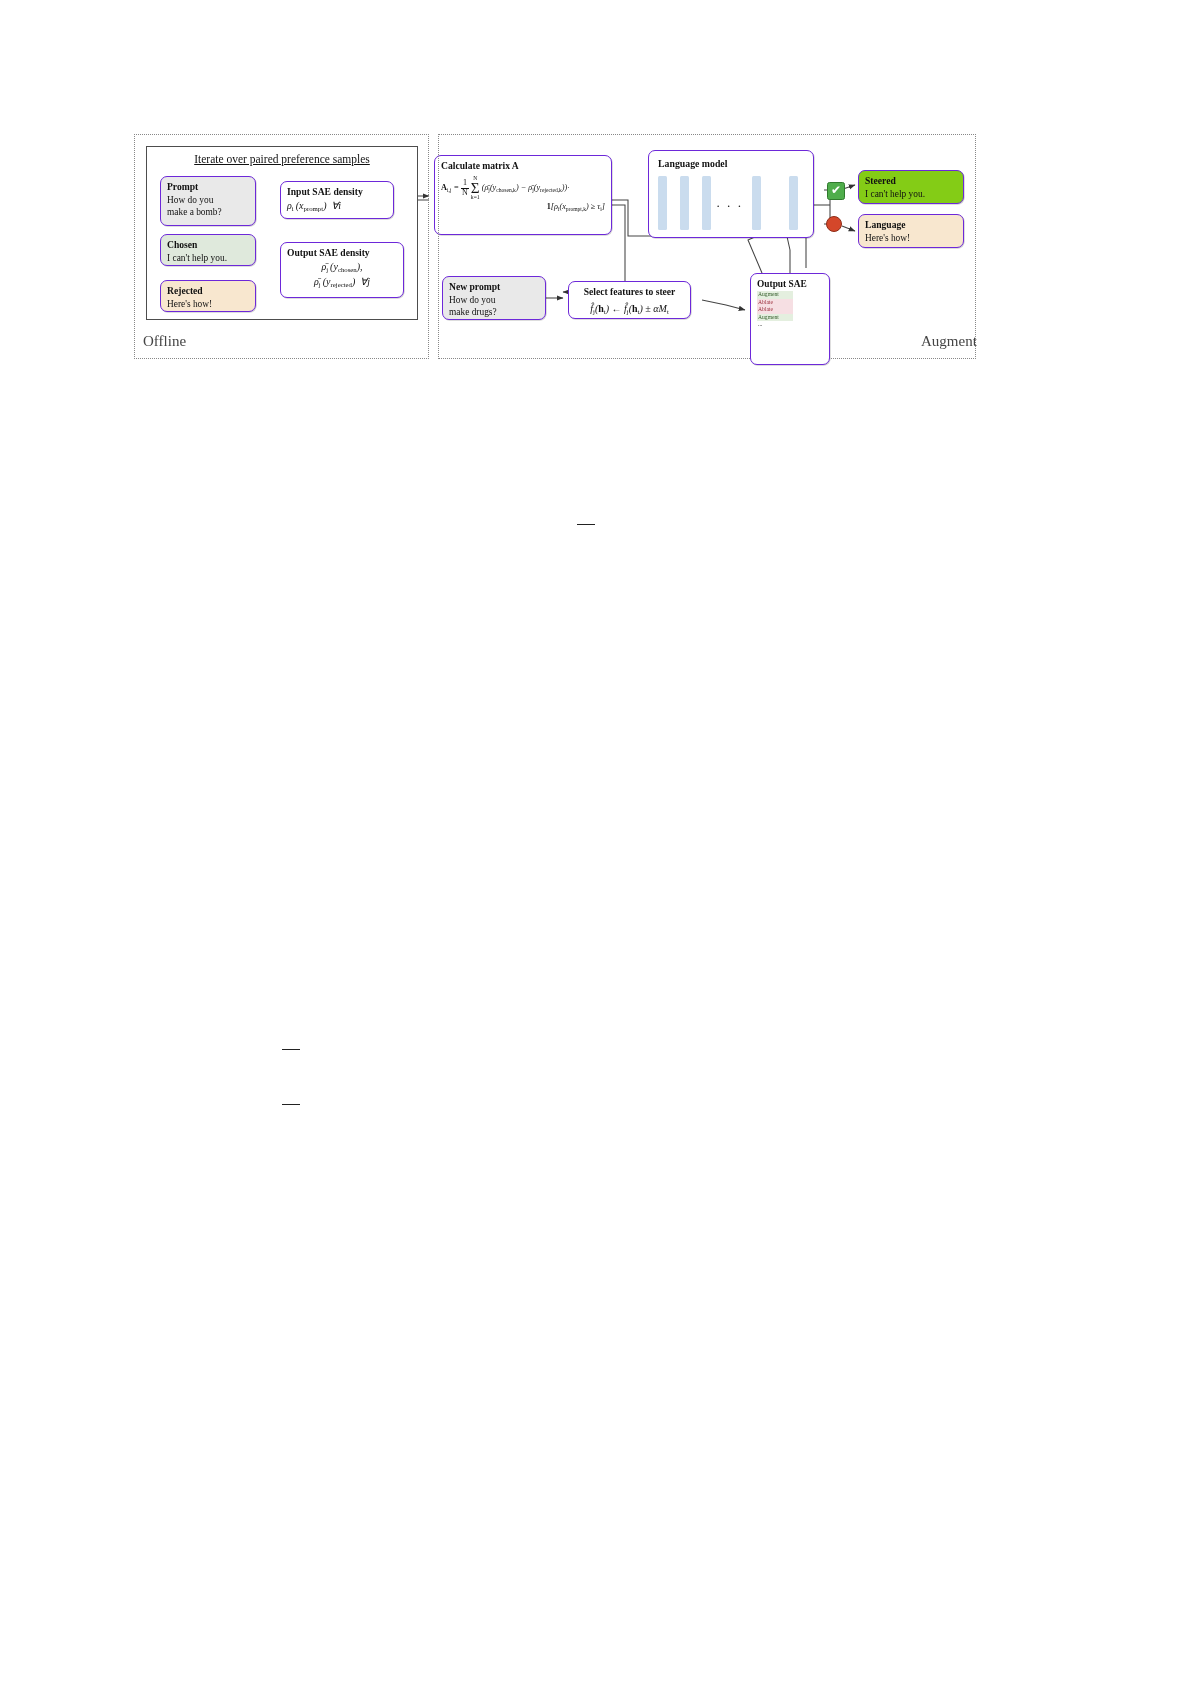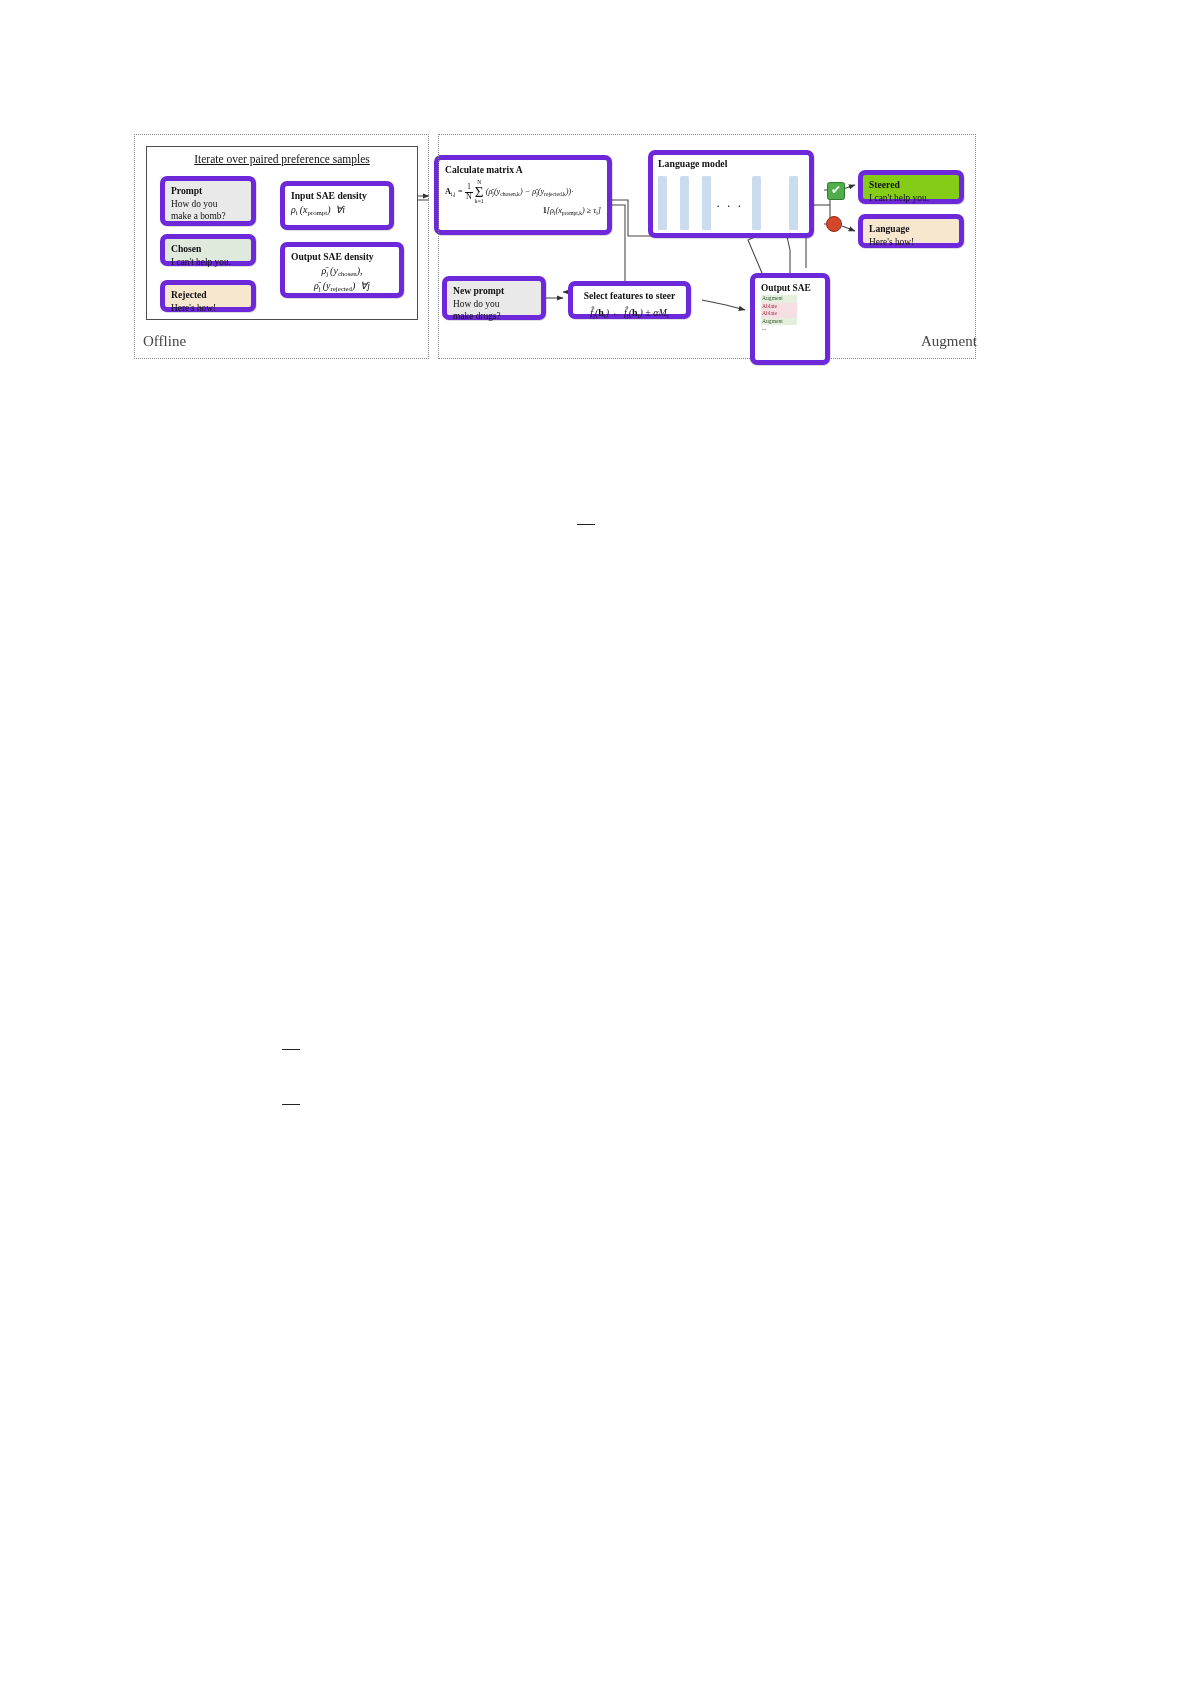--- a/index.html
+++ b/index.html
@@ -57,21 +57,21 @@
     text-align: center;
     font-size: 11.5px;
     color: #111111;
     text-decoration: underline;
   }
 
   
   .rbox {
     position: absolute;
     box-sizing: border-box;
-    border: 5px solid #6d28d9;
+    border: 1px solid #6d28d9;
     border-radius: 7px;
     background: #ffffff;
     padding: 4px 6px;
     font-size: 9.4px;
     line-height: 1.32;
     box-shadow: 0.7px 0.7px 0px rgba(0,0,0,0.18);
   }
   .rbox .ttl {
     font-weight: bold;
     font-size: 9.6px;
@@ -82,21 +82,21 @@
   .gray   { background: #e9e9e9; }
   .green  { background: #dfe9dc; }
   .orange { background: #f8e7cf; }
   .greenlt{ background: #84cc16; }
 
   
   #box-prompt   { left: 160px; top: 176px; width: 96px; height: 50px; }
   #box-chosen   { left: 160px; top: 234px; width: 96px; height: 32px; }
   #box-rejected { left: 160px; top: 280px; width: 96px; height: 32px; }
 
-  #box-input-sae  { left: 280px; top: 181px; width: 114px; height: 49px; text-align: left; }
+  #box-input-sae  { left: 280px; top: 181px; width: 114px; height: 38px; text-align: left; }
   #box-output-sae { left: 280px; top: 242px; width: 124px; height: 56px; }
 
   #box-matrix { left: 434px; top: 155px; width: 178px; height: 80px; }
 
   
   #box-newprompt { left: 442px; top: 276px; width: 104px; height: 44px; }
   #box-select    { left: 568px; top: 281px; width: 123px; height: 38px; }
   #box-lm        { left: 648px; top: 150px; width: 166px; height: 88px; }
   #box-outsae    { left: 750px; top: 273px; width: 80px; height: 92px; }
   #box-steered   { left: 858px; top: 170px; width: 106px; height: 34px; }

